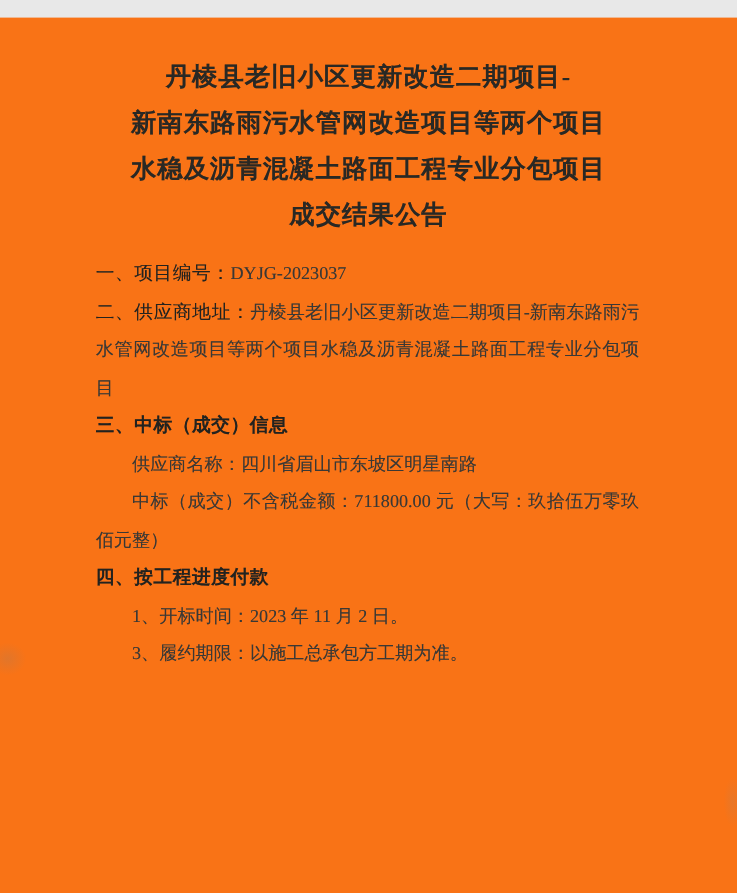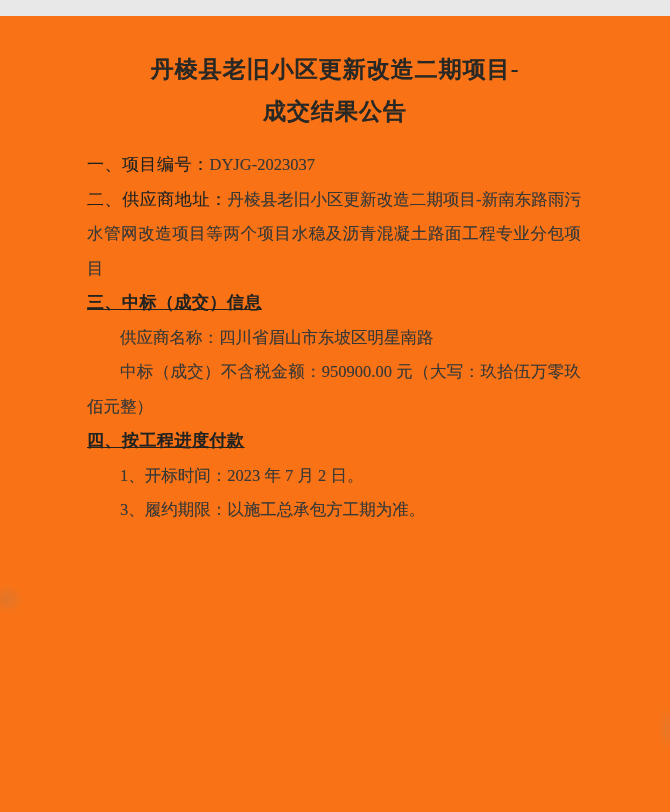--- a/index.html
+++ b/index.html
@@ -52,45 +52,46 @@
     text-shadow: 0 0 0.5px rgba(70,68,64,0.5);
   }
   .doc-body p { margin: 0; }
   .doc-body p.indent { text-indent: 2em; }
   .doc-body p.heading {
     font-family: "Liberation Sans", "DejaVu Sans", sans-serif;
     font-weight: 700;
     font-size: 17px;
     letter-spacing: 0.5px;
     color: #23221e;
-    text-decoration: underline;
   }
   .doc-body p.labeled b {
     font-family: "Liberation Sans", "DejaVu Sans", sans-serif;
     font-weight: 400;
     font-size: 17px;
     letter-spacing: 0.5px;
     color: #23221e;
   }
 </style>
 </head>
 <body>
 
 <div class="page">
   <div class="smudge-left"></div>
   <div class="smudge-right"></div>
 
   <div class="doc-title">
       <div>丹棱县老旧小区更新改造二期项目-</div>
+      <div>新南东路雨污水管网改造项目等两个项目</div>
+      <div>水稳及沥青混凝土路面工程专业分包项目</div>
       <div>成交结果公告</div>
     </div>
 
   <div class="doc-body">
       <p class="labeled"><b>一、项目编号：</b>DYJG-2023037</p>
       <p class="labeled"><b>二、供应商地址：</b>丹棱县老旧小区更新改造二期项目-新南东路雨污水管网改造项目等两个项目水稳及沥青混凝土路面工程专业分包项目</p>
       <p class="heading">三、中标（成交）信息</p>
       <p class="indent">供应商名称：四川省眉山市东坡区明星南路</p>
-      <p class="indent">中标（成交）不含税金额：950900.00 元（大写：玖拾伍万零玖佰元整）</p>
+      <p class="indent">中标（成交）不含税金额：711800.00 元（大写：玖拾伍万零玖佰元整）</p>
       <p class="heading">四、按工程进度付款</p>
-      <p class="indent">1、开标时间：2023 年 7 月 2 日。</p>
+      <p class="indent">1、开标时间：2023 年 11 月 2 日。</p>
       <p class="indent">3、履约期限：以施工总承包方工期为准。</p>
     </div>
 </div>
 
 </body></html>

